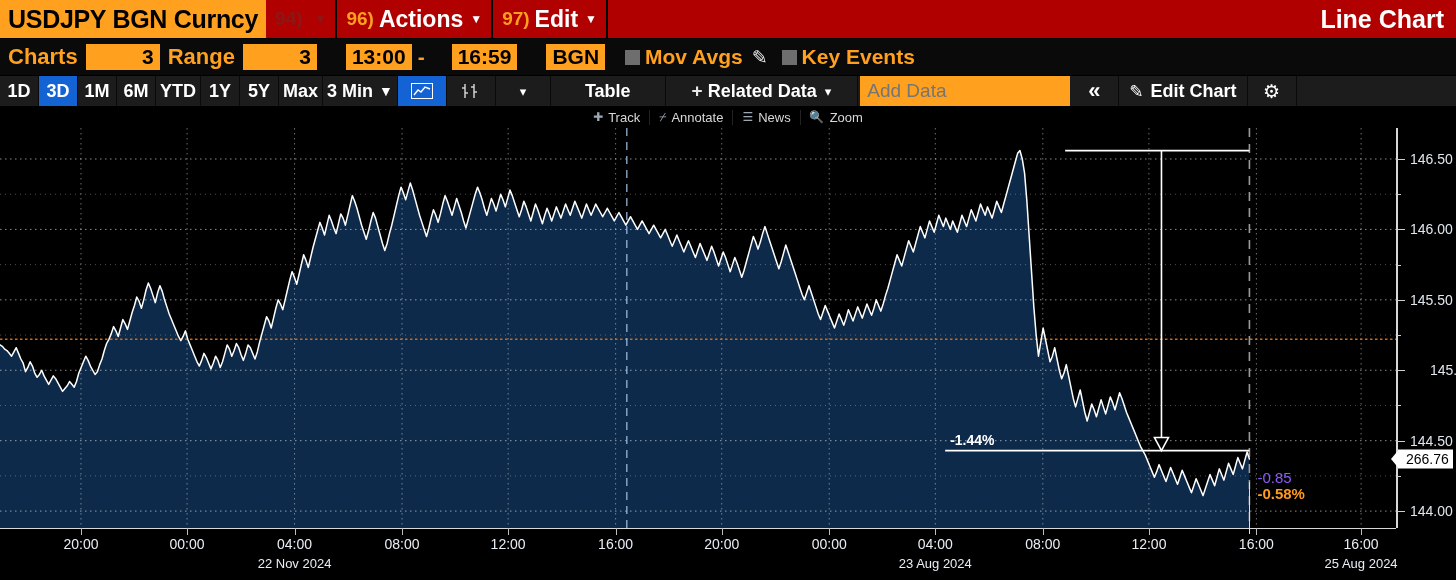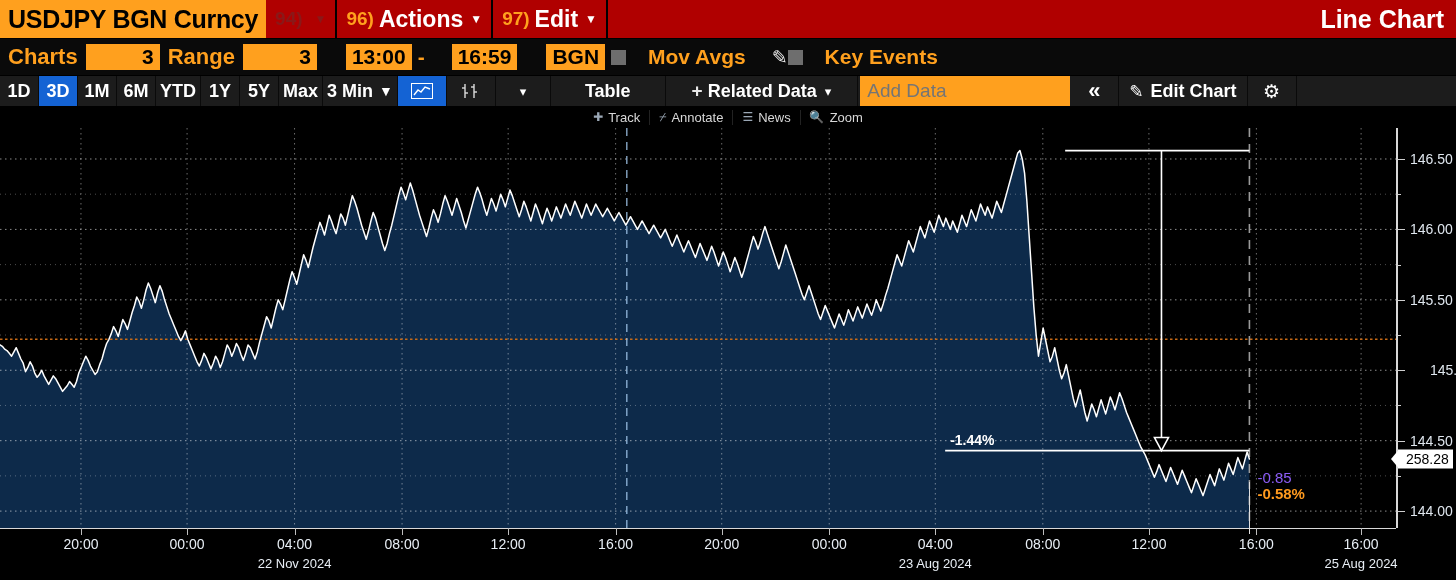--- a/index.html
+++ b/index.html
@@ -25,21 +25,21 @@
   
   .periodbar{height:36px;background:#0a0a0a;display:flex;align-items:center;
              padding-left:6px;gap:0;}
   .plabel{color:#ffa01e;font-size:22px;font-weight:bold;margin:0 8px 0 2px;}
   .pfield{background:#ffa01e;color:#000;font-size:21px;font-weight:bold;
           height:26px;display:flex;align-items:center;justify-content:flex-end;
           padding:0 6px;margin-right:6px;}
   .pfield.w70{width:62px;}
   .pfield.wauto{justify-content:center;margin-left:23px;}
   .dash{color:#ffa01e;font-size:21px;font-weight:bold;margin:0 4px 0 0;}
-  .chkwrap{display:flex;align-items:center;gap:22px;}
+  .chkwrap{display:flex;align-items:center;margin-left:14px;gap:5px;}
   .chkbox{width:15px;height:15px;background:#6e6e6e;display:inline-block;}
   .chktext{color:#ffa01e;font-size:21px;font-weight:bold;}
   .pencil{color:#e8e8e8;font-size:19px;margin-left:4px;}
 
   
   .tabbar{height:30px;background:#1c1c1c;display:flex;align-items:stretch;
           border-top:1px solid #000;}
   .tab{display:flex;align-items:center;justify-content:center;color:#fff;
        font-size:18px;font-weight:bold;padding:0 4px;border-right:1px solid #0a0a0a;
        min-width:30px;white-space:nowrap;}
@@ -243,21 +243,21 @@
       <div class="ylab" style="top: 242.254px; margin-left: 20px;">145.00</div>
       <div class="ytick" style="top: 312.676px;"></div>
       <div class="ylab" style="top: 312.676px;">144.50</div>
       <div class="ytick" style="top: 383.099px;"></div>
       <div class="ylab" style="top: 383.099px;">144.00</div>
       <div class="ytick minor" style="top: 66.1972px;"></div>
       <div class="ytick minor" style="top: 136.62px;"></div>
       <div class="ytick minor" style="top: 207.042px;"></div>
       <div class="ytick minor" style="top: 277.465px;"></div>
       <div class="ytick minor" style="top: 347.887px;"></div>
-      <div class="pricetag" style="top: 330.986px;">258.28</div>
+      <div class="pricetag" style="top: 330.986px;">266.76</div>
     </div>
   <div class="xaxis" id="xaxis">
     <div class="axisline"></div>
   <div class="xtick" style="left: 80.968px;"></div>
       <div class="xlab" style="left: 80.968px;">20:00</div>
       <div class="xtick" style="left: 187.064px;"></div>
       <div class="xlab" style="left: 187.064px;">00:00</div>
       <div class="xtick" style="left: 294.556px;"></div>
       <div class="xlab" style="left: 294.556px;">04:00</div>
       <div class="xdate" style="left: 294.556px;">22 Nov 2024</div>

